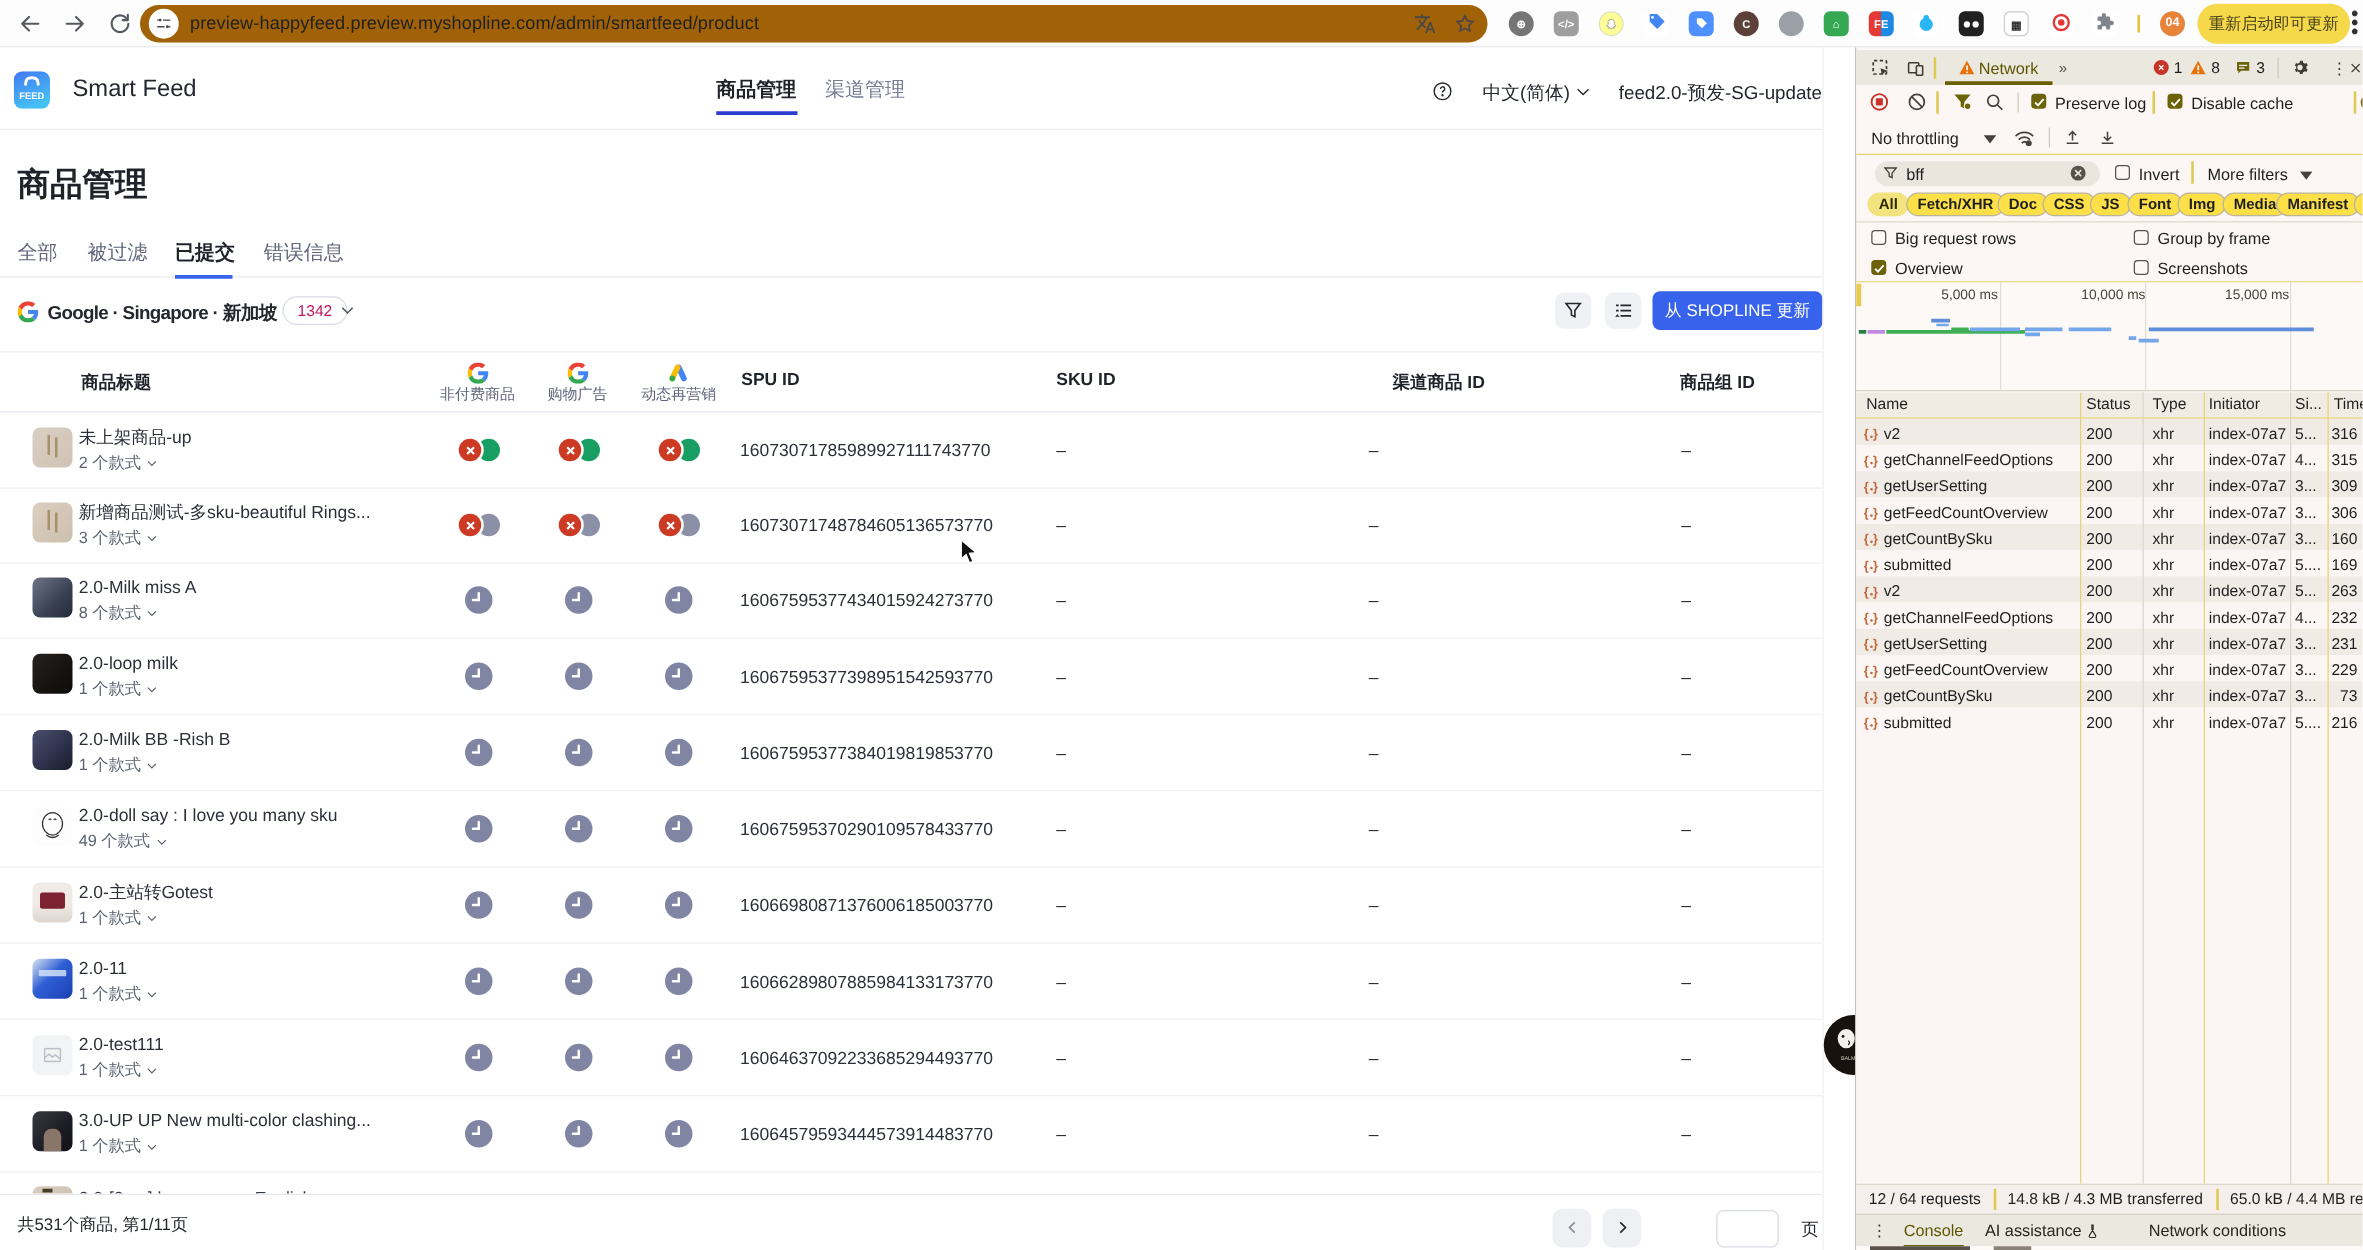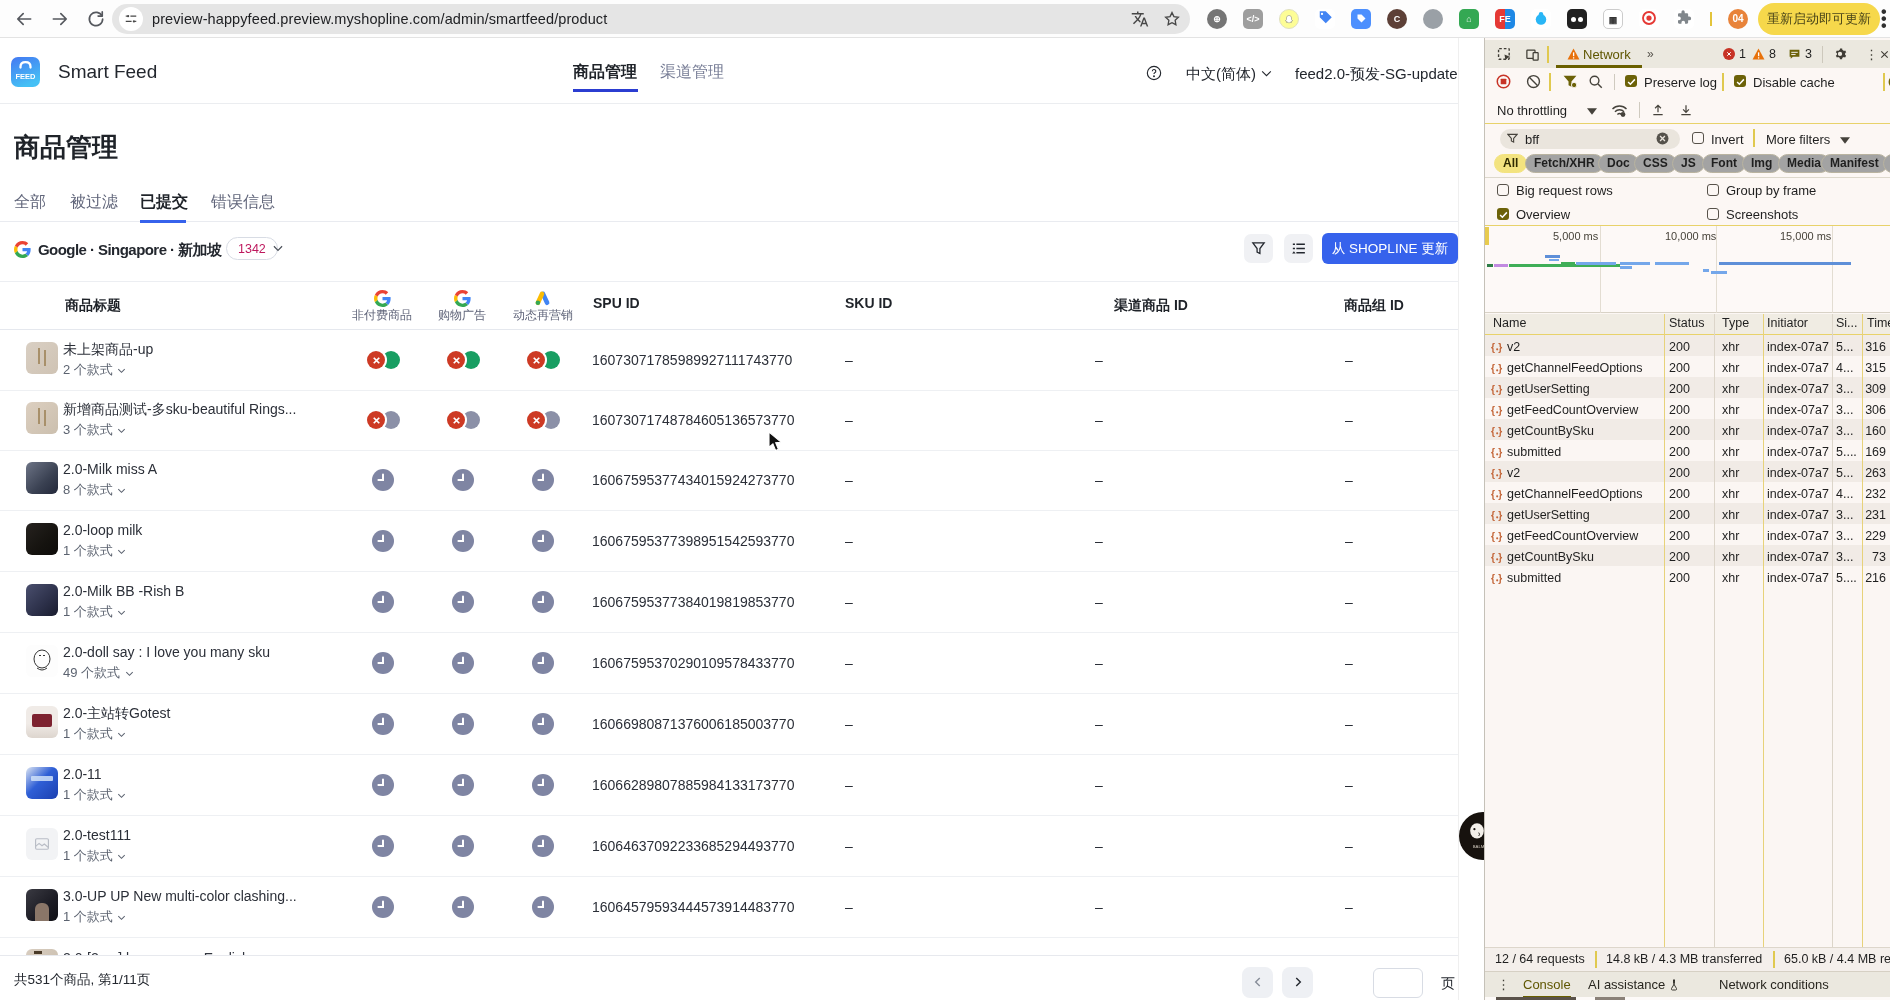--- a/index.html
+++ b/index.html
@@ -2,21 +2,21 @@
 <html><head>
 <meta charset="utf-8">
 <style>
 * { margin:0; padding:0; box-sizing:border-box; }
 html,body { width:1890px; height:1000px; overflow:hidden; }
 body { font-family:"Liberation Sans",sans-serif; position:relative; background:#fff; }
 
 
 #chromebar { position:absolute; left:0; top:0; width:1890px; height:38px; background:#fdfdfd; border-bottom:1px solid #e3e3e3; }
 .navarr { position:absolute; top:9px; width:20px; height:20px; color:#55585e; }
-#pill { position:absolute; left:112px; top:4px; width:1078px; height:30px; border-radius:15px; background:#e5e5e5; }
+#pill { position:absolute; left:112px; top:4px; width:1078px; height:30px; border-radius:15px; background:#a16207; }
 #tuneC { position:absolute; left:7px; top:3px; width:24px; height:24px; border-radius:50%; background:#fff; }
 #url { position:absolute; left:40px; top:7px; font-size:14.5px; color:#202124; letter-spacing:0.1px; }
 .pillic { position:absolute; top:6px; width:18px; height:18px; color:#474747; }
 .ext { position:absolute; top:9px; width:20px; height:20px; border-radius:5px; font-size:9px; font-weight:bold; color:#fff; text-align:center; line-height:20px; }
 #ysep { position:absolute; left:1710px; top:12px; width:2px; height:14px; background:#e3c43b; }
 #avatar { position:absolute; left:1728px; top:9px; width:20px; height:20px; border-radius:50%; background:#e8833a; color:#fff; font-size:10px; font-weight:bold; text-align:center; line-height:20px; }
 #relaunch { position:absolute; left:1758px; top:3px; width:122px; height:32px; border-radius:16px; background:#f6d84b; color:#494419; font-size:13px; text-align:center; line-height:32px; }
 #dots3 { position:absolute; left:1881px; top:8px; width:4px; height:22px; color:#303030; font-size:16px; line-height:7px; font-weight:bold; }
 
 
@@ -101,21 +101,21 @@
 .dttype { position:absolute; left:237px; top:5px; font-size:12.5px; }
 .dtinit { position:absolute; left:282px; top:5px; font-size:12.5px; color:#1f1f1f; white-space:nowrap; overflow:hidden; width:62px; }
 .dtsize { position:absolute; left:351px; top:5px; font-size:12.5px; }
 .dttime { position:absolute; right:5px; top:5px; font-size:12.5px;text-align:right; }
 .dticon { position:absolute; left:6px; top:5.5px; width:13px; height:13px; }
 #dt-belowrows { position:absolute; left:0; top:549px; width:406px; height:359px; background:#fbf6f3; }
 .dtcol { position:absolute; top:276px; width:1px; height:633px; }
 #dt-summary { position:absolute; left:0; top:909px; width:406px; height:24px; background:#f4efeb; border-top:1px solid #ddd6cb; font-size:12.5px; color:#1f1f1f; }
 #dt-drawer { position:absolute; left:0; top:933px; width:406px; height:26px; background:#ebe8df; border-top:1px solid #d6d0c4; font-size:13px; }
 #dt-consliver { position:absolute; left:0; top:959px; width:406px; height:3px; background:#fdfaf8; }
-.dt-chip { position:absolute; top:2px; height:19px; border-radius:10px; border:1px solid #b9b3a0; background:#a3a3a3; font-size:12px; line-height:17px; padding:0 8px; color:#1f1f1f; }
+.dt-chip { position:absolute; top:2px; height:19px; border-radius:10px; border:1px solid #b9b3a0; background:#fde047; font-size:12px; line-height:17px; padding:0 8px; color:#1f1f1f; }
 .cb { width:12px; height:12px; border-radius:3px; display:inline-block; }
 .cbon { background:#6c6208; }
 .cboff { border:1.5px solid #57524a; background:transparent; }
 </style>
 </head>
 <body>
 
 
 <div id="chromebar">
   <svg class="navarr" style="left:14px" viewBox="0 0 24 24" fill="none" stroke="currentColor" stroke-width="2" stroke-linecap="round" stroke-linejoin="round">

